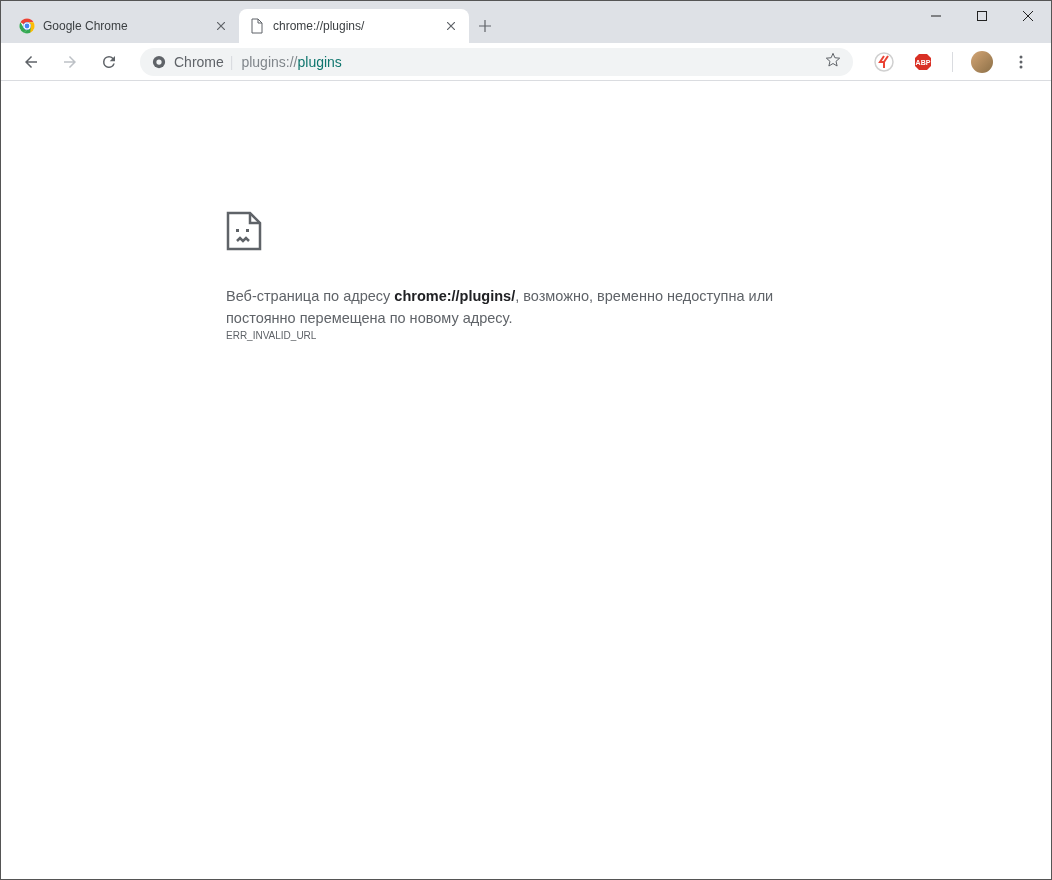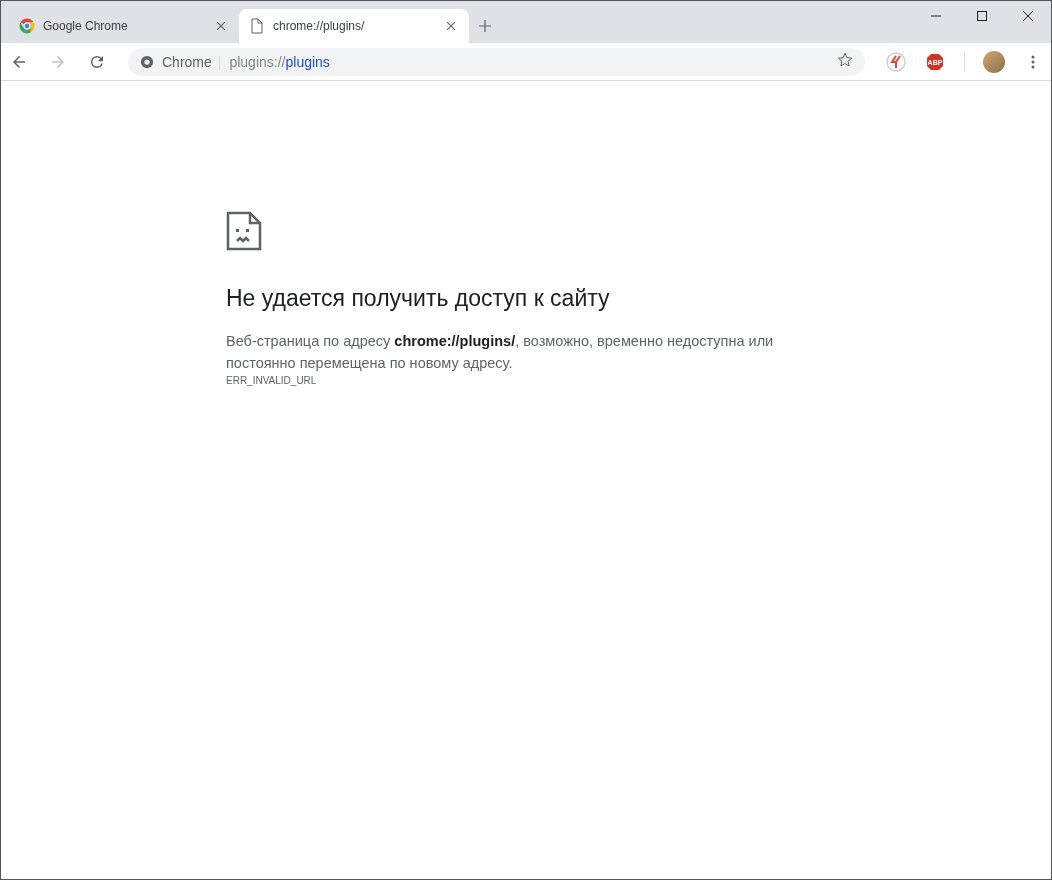--- a/index.html
+++ b/index.html
@@ -85,21 +85,21 @@
       justify-content: center;
       color: #222;
       cursor: pointer;
     }
     .toolbar {
       height: 38px;
       background: #fff;
       border-bottom: 1px solid #dadce0;
       display: flex;
       align-items: center;
-      padding: 0 4px;
+      padding: 0 16px;
       gap: 11px;
     }
     .nav-btn {
       width: 28px;
       height: 28px;
       display: flex;
       align-items: center;
       justify-content: center;
       color: #5f6368;
       cursor: pointer;
@@ -125,21 +125,21 @@
     }
     .omnibox .scheme-label {
       color: #5f6368;
       margin-right: 6px;
     }
     .omnibox .divider {
       color: #dadce0;
       margin-right: 8px;
     }
     .omnibox .url-dim { color: #80868b; }
-    .omnibox .url-bold { color: #1d4ed8; }
+    .omnibox .url-bold { color: #0f766e; }
     .omnibox .star {
       margin-left: auto;
       color: #5f6368;
       cursor: pointer;
     }
     .ext-icon {
       width: 28px;
       height: 28px;
       display: flex;
       align-items: center;
@@ -314,18 +314,17 @@
 <div class="content">
   <div class="error-icon">
     <svg width="36" height="40" viewBox="0 0 36 40">
       <path d="M2 2 H24 L34 12 V38 H2 Z" fill="none" stroke="#5f6368" stroke-width="2.5"></path>
       <path d="M24 2 V12 H34" fill="none" stroke="#5f6368" stroke-width="2.5"></path>
       <rect x="10" y="18" width="3" height="3" fill="#5f6368"></rect>
       <rect x="20" y="18" width="3" height="3" fill="#5f6368"></rect>
       <path d="M11 30 L14 27 L17 30 L20 27 L23 30" fill="none" stroke="#5f6368" stroke-width="2.5"></path>
     </svg>
   </div>
-  <h1 class="error-title">Не удается получить доступ к сайту</h1>
   <p class="error-desc">
     <span>Веб-страница по адресу </span><strong>chrome://plugins/</strong><span>, возможно, временно недоступна или постоянно перемещена по новому адресу.</span>
   </p>
   <div class="error-code">ERR_INVALID_URL</div>
 </div>
 
 </body></html>

